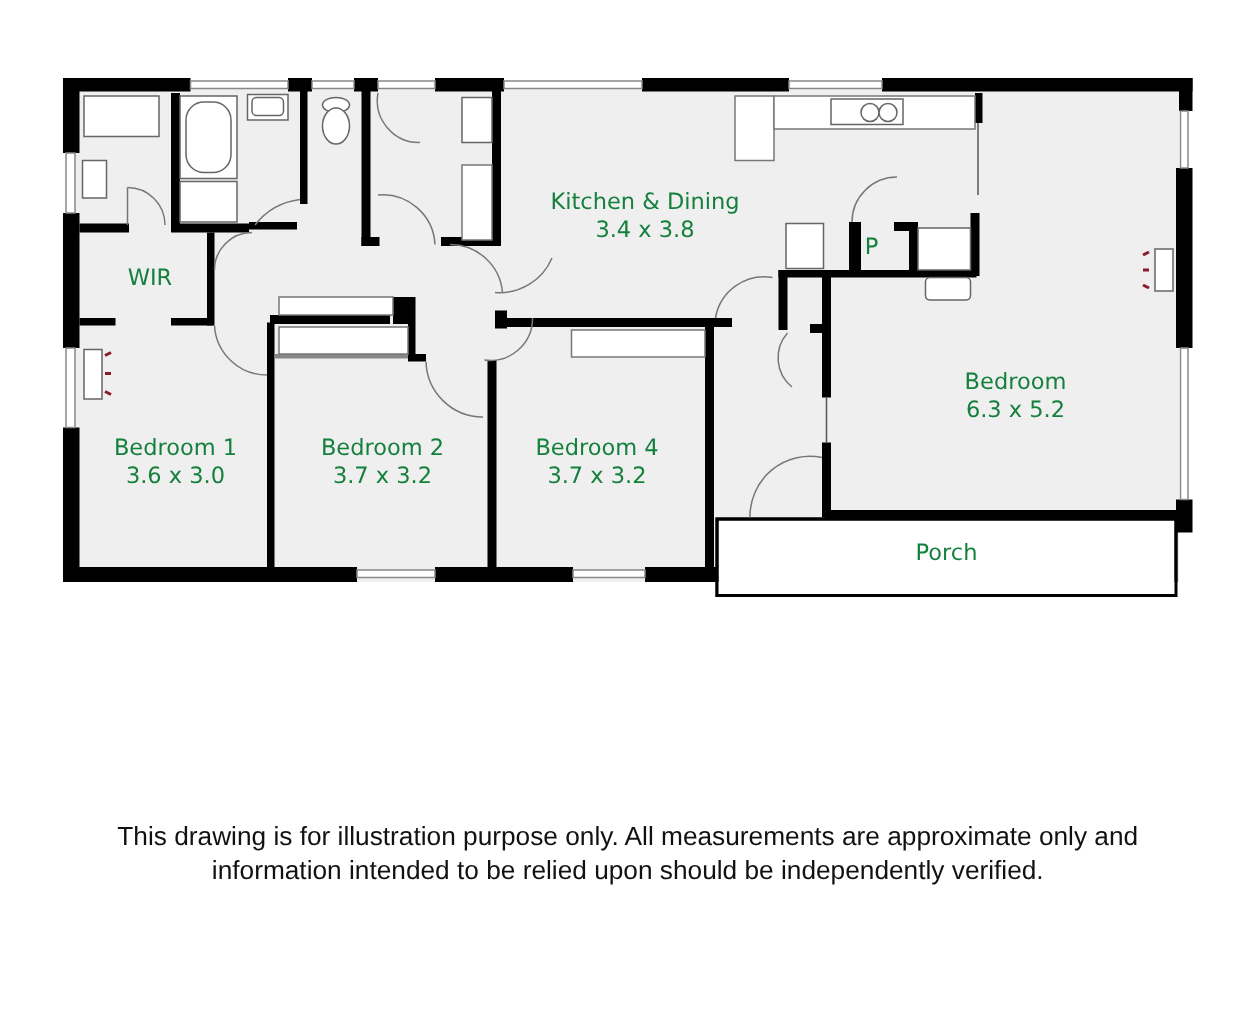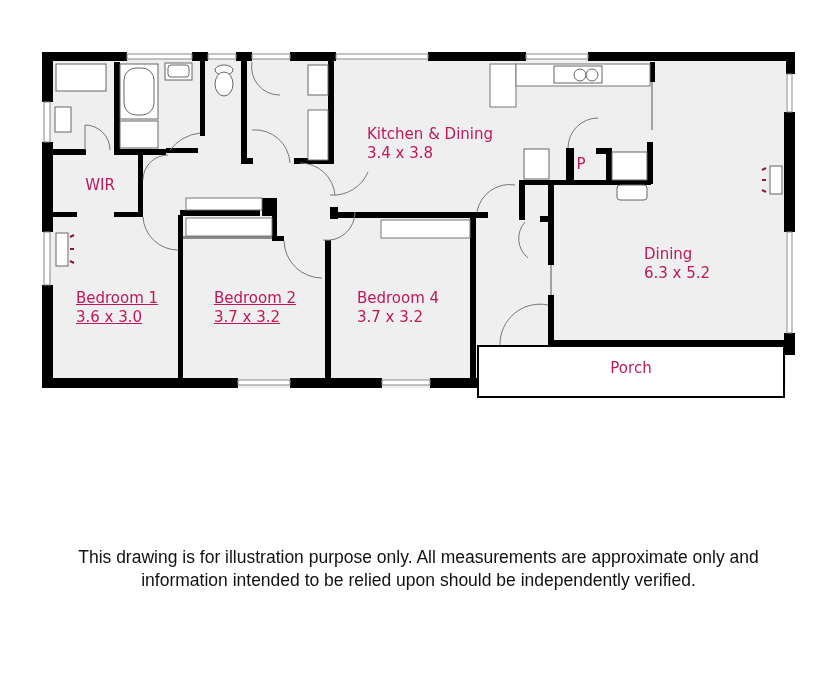--- a/index.html
+++ b/index.html
@@ -1,18 +1,18 @@
 <!DOCTYPE html>
 <html><head>
 <meta charset="utf-8">
 <style>
   html,body{margin:0;padding:0;background:#ffffff;}
   body{width:837px;height:675px;position:relative;overflow:hidden;font-family:"DejaVu Sans",sans-serif;}
   #plan{position:absolute;left:0;top:0;width:837px;height:675px;}
-  .lbl{position:absolute;text-align:left;color:#be185d;font-family:"DejaVu Sans",sans-serif;font-size:15px;line-height:19px;white-space:nowrap;transform:translateX(-50%);}
+  .lbl{position:absolute;text-align:center;color:#15803d;font-family:"DejaVu Sans",sans-serif;font-size:15px;line-height:19px;white-space:nowrap;transform:translateX(-50%);}
   .lbl span{display:block;}
   .disclaimer{position:absolute;left:0;top:546px;width:837px;text-align:center;font-family:"Liberation Sans",sans-serif;font-size:17.5px;line-height:23px;color:#111;}
   .disclaimer span{display:block;}
 </style>
 </head>
 <body>
 
 <svg id="plan" viewBox="0 0 837 675" xmlns="http://www.w3.org/2000/svg">
 
   <g fill="#efefef">
@@ -185,28 +185,28 @@
   <span>Kitchen &amp; Dining</span>
   <span>3.4 x 3.8</span>
 </div>
 <div class="lbl" style="left:100px;top:176px;">
   <span>WIR</span>
 </div>
 <div class="lbl" style="left:581px;top:155px;">
   <span>P</span>
 </div>
 <div class="lbl" style="left:677px;top:245px;">
-  <span>Dining</span>
+  <span>Bedroom</span>
   <span>6.3 x 5.2</span>
 </div>
-<div class="lbl" style="left:117px;top:289px;text-decoration:underline;">
+<div class="lbl" style="left:117px;top:289px;">
   <span>Bedroom 1</span>
   <span>3.6 x 3.0</span>
 </div>
-<div class="lbl" style="left:255px;top:289px;text-decoration:underline;">
+<div class="lbl" style="left:255px;top:289px;">
   <span>Bedroom 2</span>
   <span>3.7 x 3.2</span>
 </div>
 <div class="lbl" style="left:398px;top:289px;">
   <span>Bedroom 4</span>
   <span>3.7 x 3.2</span>
 </div>
 <div class="lbl" style="left:631px;top:359px;">
   <span>Porch</span>
 </div>

